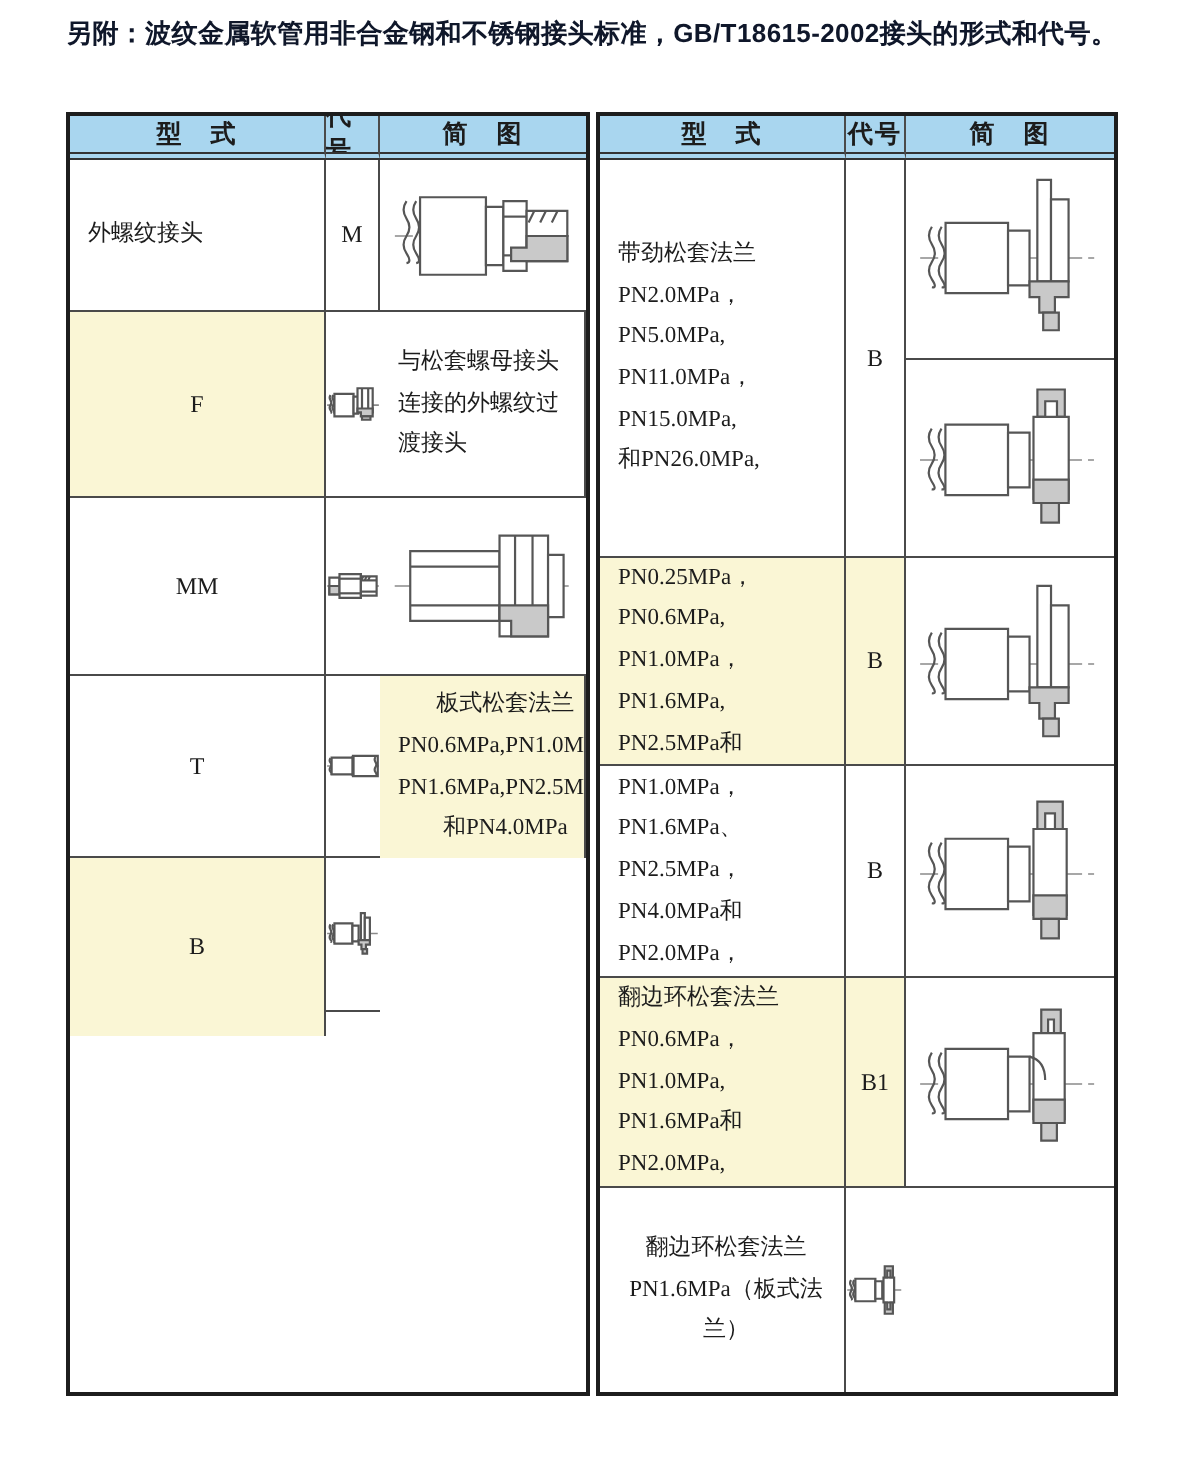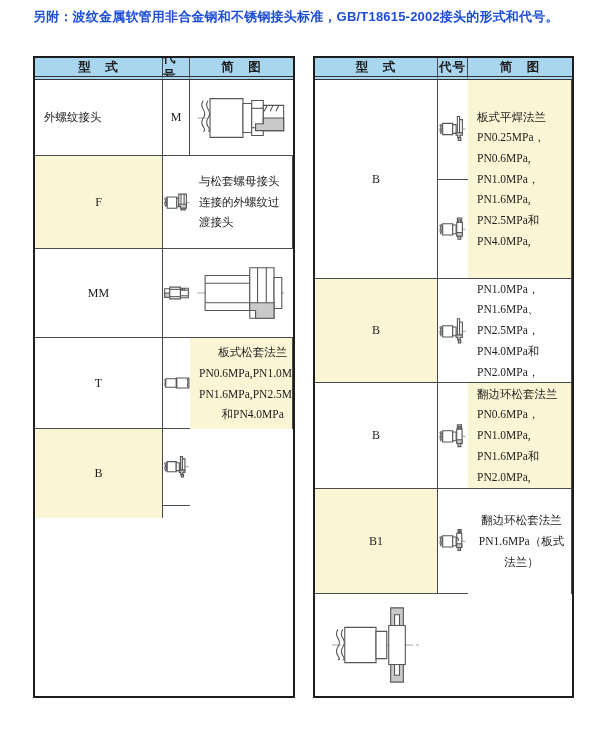--- a/index.html
+++ b/index.html
@@ -1,21 +1,21 @@
 <!DOCTYPE html>
 <html><head>
 <meta charset="utf-8">
 <style>
   html,body{margin:0;padding:0;background:#ffffff;}
   .page{position:relative;width:600px;height:740px;background:#ffffff;overflow:hidden;
         font-family:"Liberation Serif","DejaVu Serif",serif;color:#1c1c1c;}
   .title{position:absolute;left:33px;top:8px;width:560px;
          font-family:"Liberation Sans","DejaVu Sans",sans-serif;
-         font-weight:700;font-size:13px;letter-spacing:0.2px;color:#1d4ed8;}
-  .tables{position:absolute;left:33px;top:56px;display:flex;gap:18px;}
+         font-weight:700;font-size:13px;letter-spacing:0.2px;color:#0f172a;}
+  .tables{position:absolute;left:33px;top:56px;display:flex;gap:3px;}
   .tbl{display:grid;border:2px solid #1d1d1d;background:#fff;box-sizing:border-box;}
   .tbl.left {grid-template-columns:128px 27px 103px;
              grid-template-rows:22px 76px 93px 89px 91px 89px 178px;}
   .tbl.right{grid-template-columns:123px 30px 104px;
              grid-template-rows:22px 199px 104px 106px 105px 102px;}
   .cell{box-sizing:border-box;border-right:1px solid #4a4a4a;border-bottom:1px solid #4a4a4a;
         display:flex;align-items:center;background:#fff;overflow:hidden;}
   .cell.lc{border-right:none;}
   .cell.lr{border-bottom:none;text-align:center;}
   .cell.head{background:#a9d6ef;justify-content:center;font-weight:700;font-size:12.5px;
@@ -157,20 +157,24 @@
           </div>
         </div>
       </div>
     </div>
 
     <div class="tbl right">
       <div class="cell head">型　式</div>
       <div class="cell head">代号</div>
       <div class="cell head lc">简　图</div>
 
+      <div class="cell type">带劲松套法兰
+PN2.0MPa，PN5.0MPa,
+PN11.0MPa，PN15.0MPa,
+和PN26.0MPa,</div>
       <div class="cell code">B</div>
       <div class="cell diag lc">
         <div class="stack">
           <div class="sub div">
             <svg class="fit" width="96" height="82" viewBox="0 0 96 84" stroke="#565656" fill="none" stroke-width="1.1">
               <line x1="2" y1="42" x2="92" y2="42" stroke="#8a8a8a" stroke-width="0.8" stroke-dasharray="9 3 3 3"></line>
               <path d="M8,26 q-3,4.5 0,9 t0,9 t0,9 t0,4"></path>
               <path d="M13,26 q-3,4.5 0,9 t0,9 t0,9 t0,4"></path>
               <rect x="15" y="24" width="32" height="36" fill="#fff"></rect>
               <rect x="47" y="28" width="11" height="28" fill="#fff"></rect>

